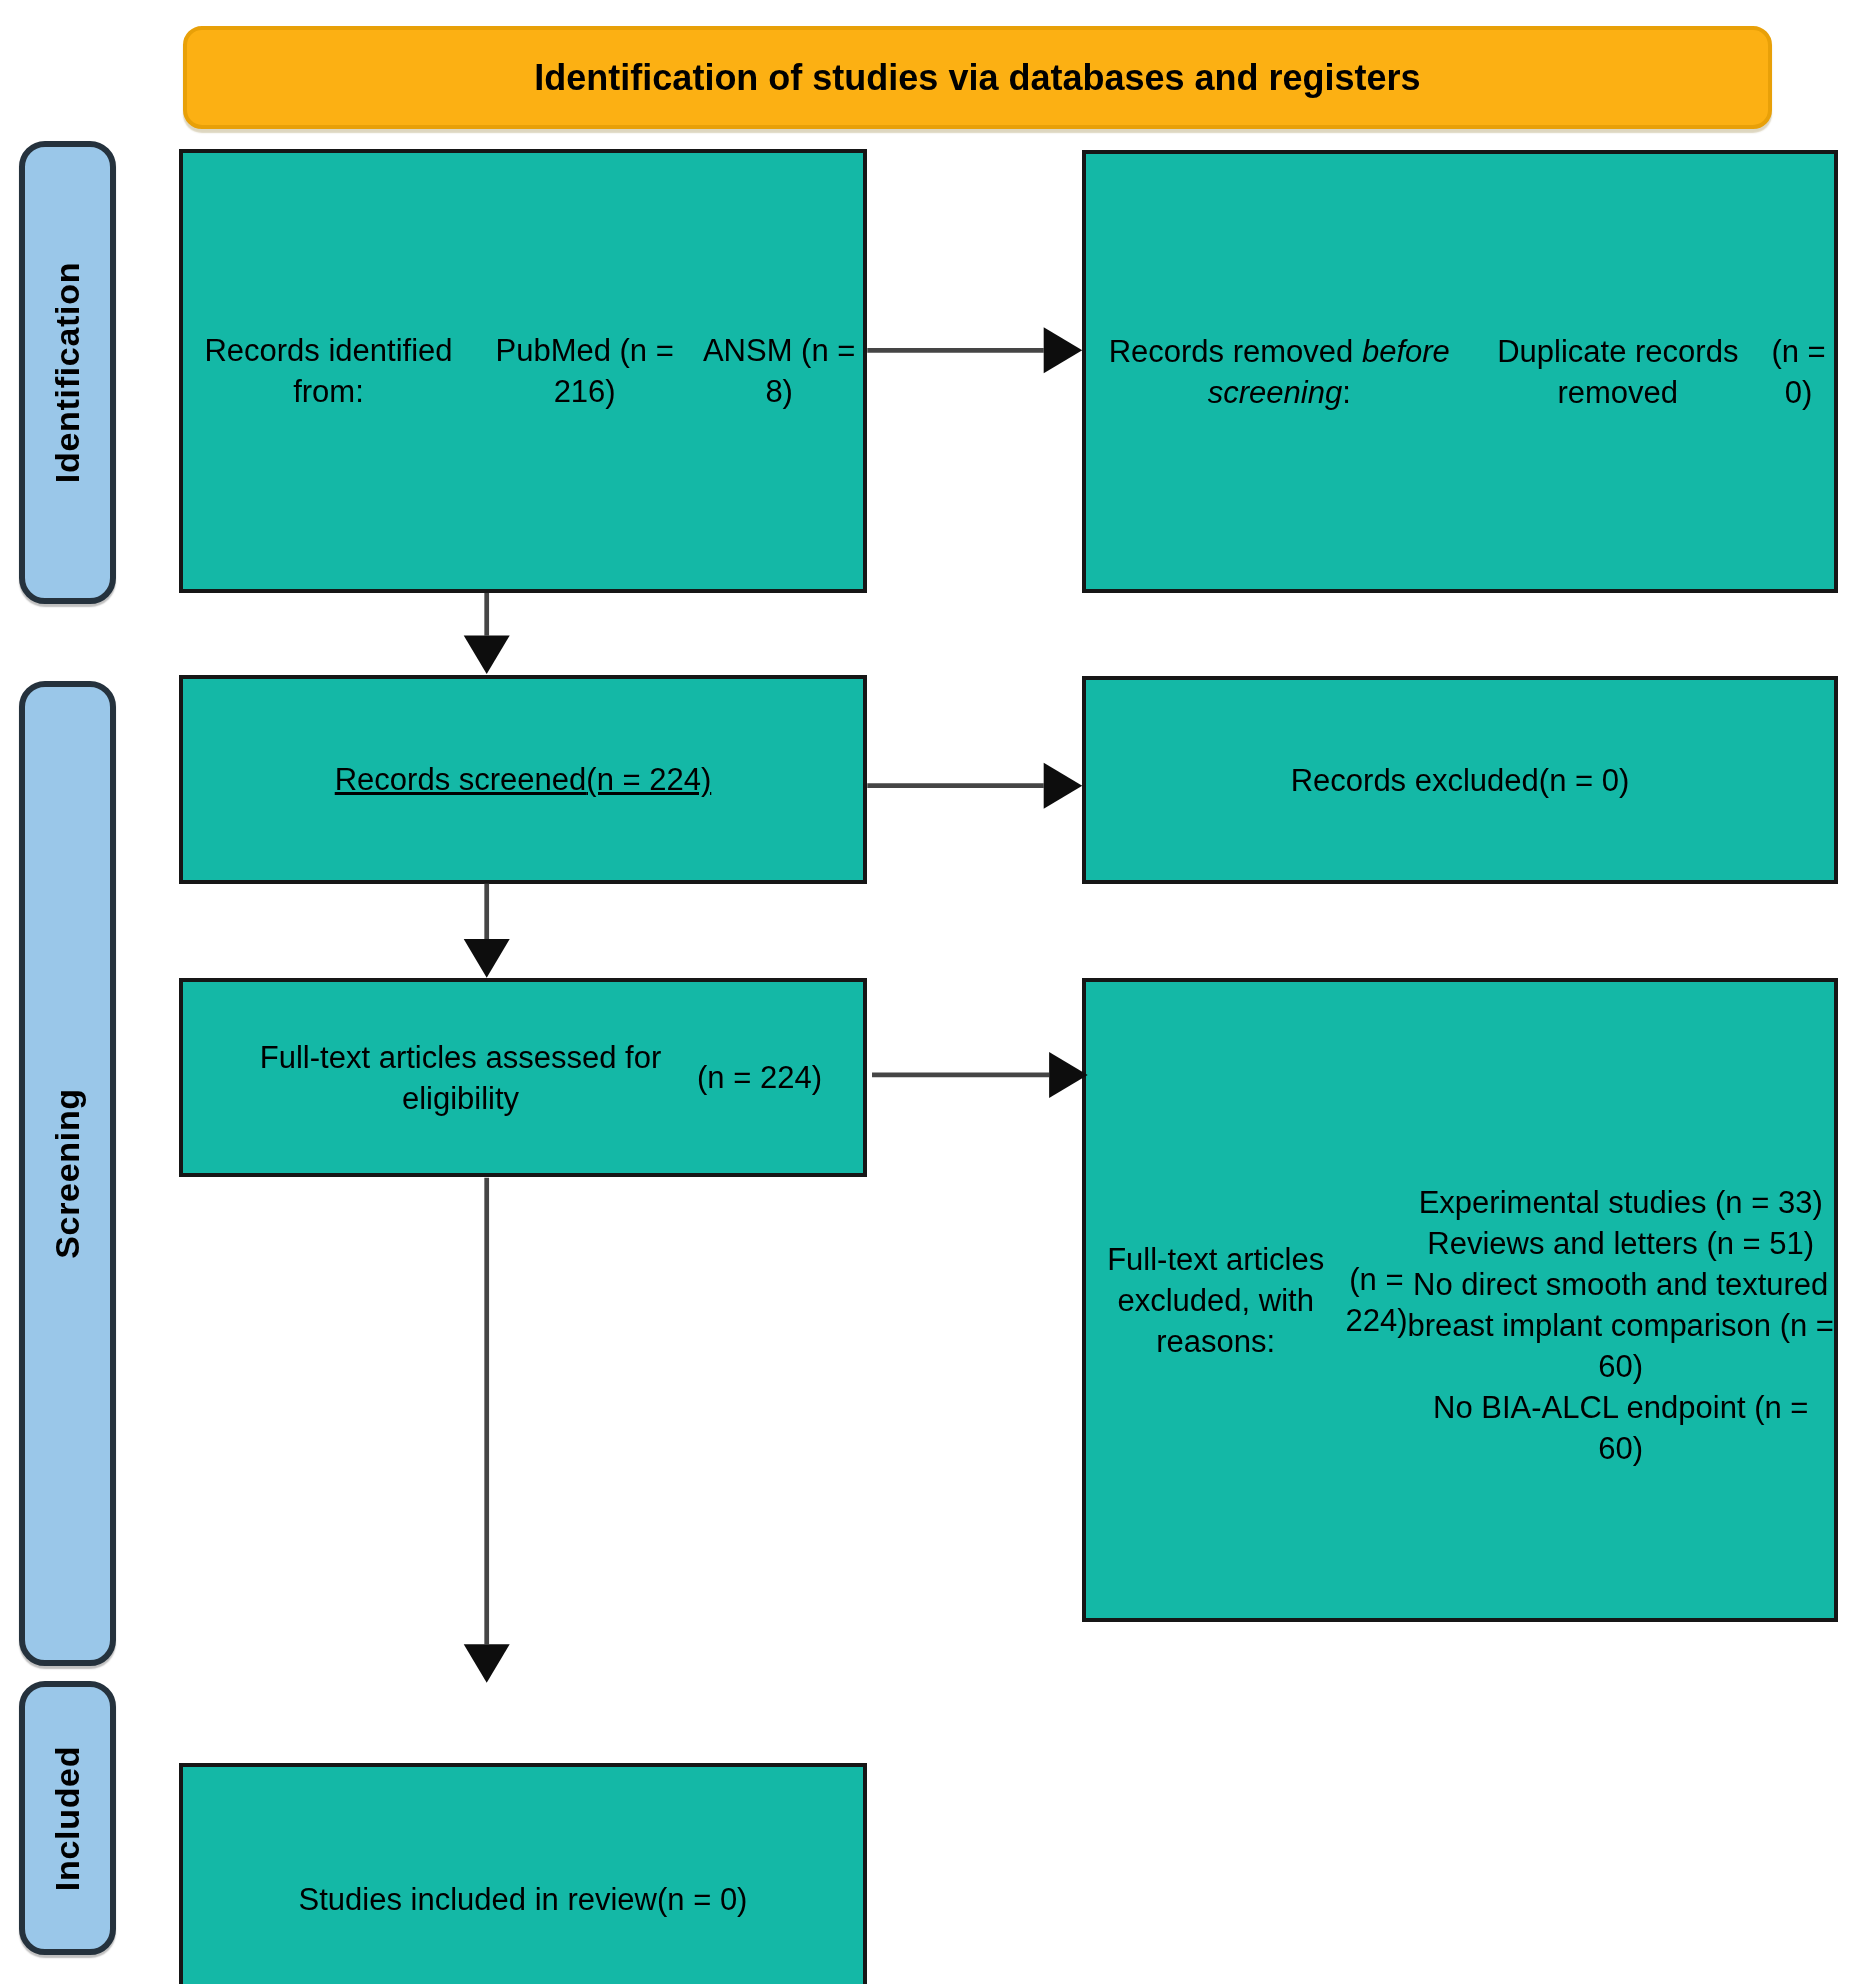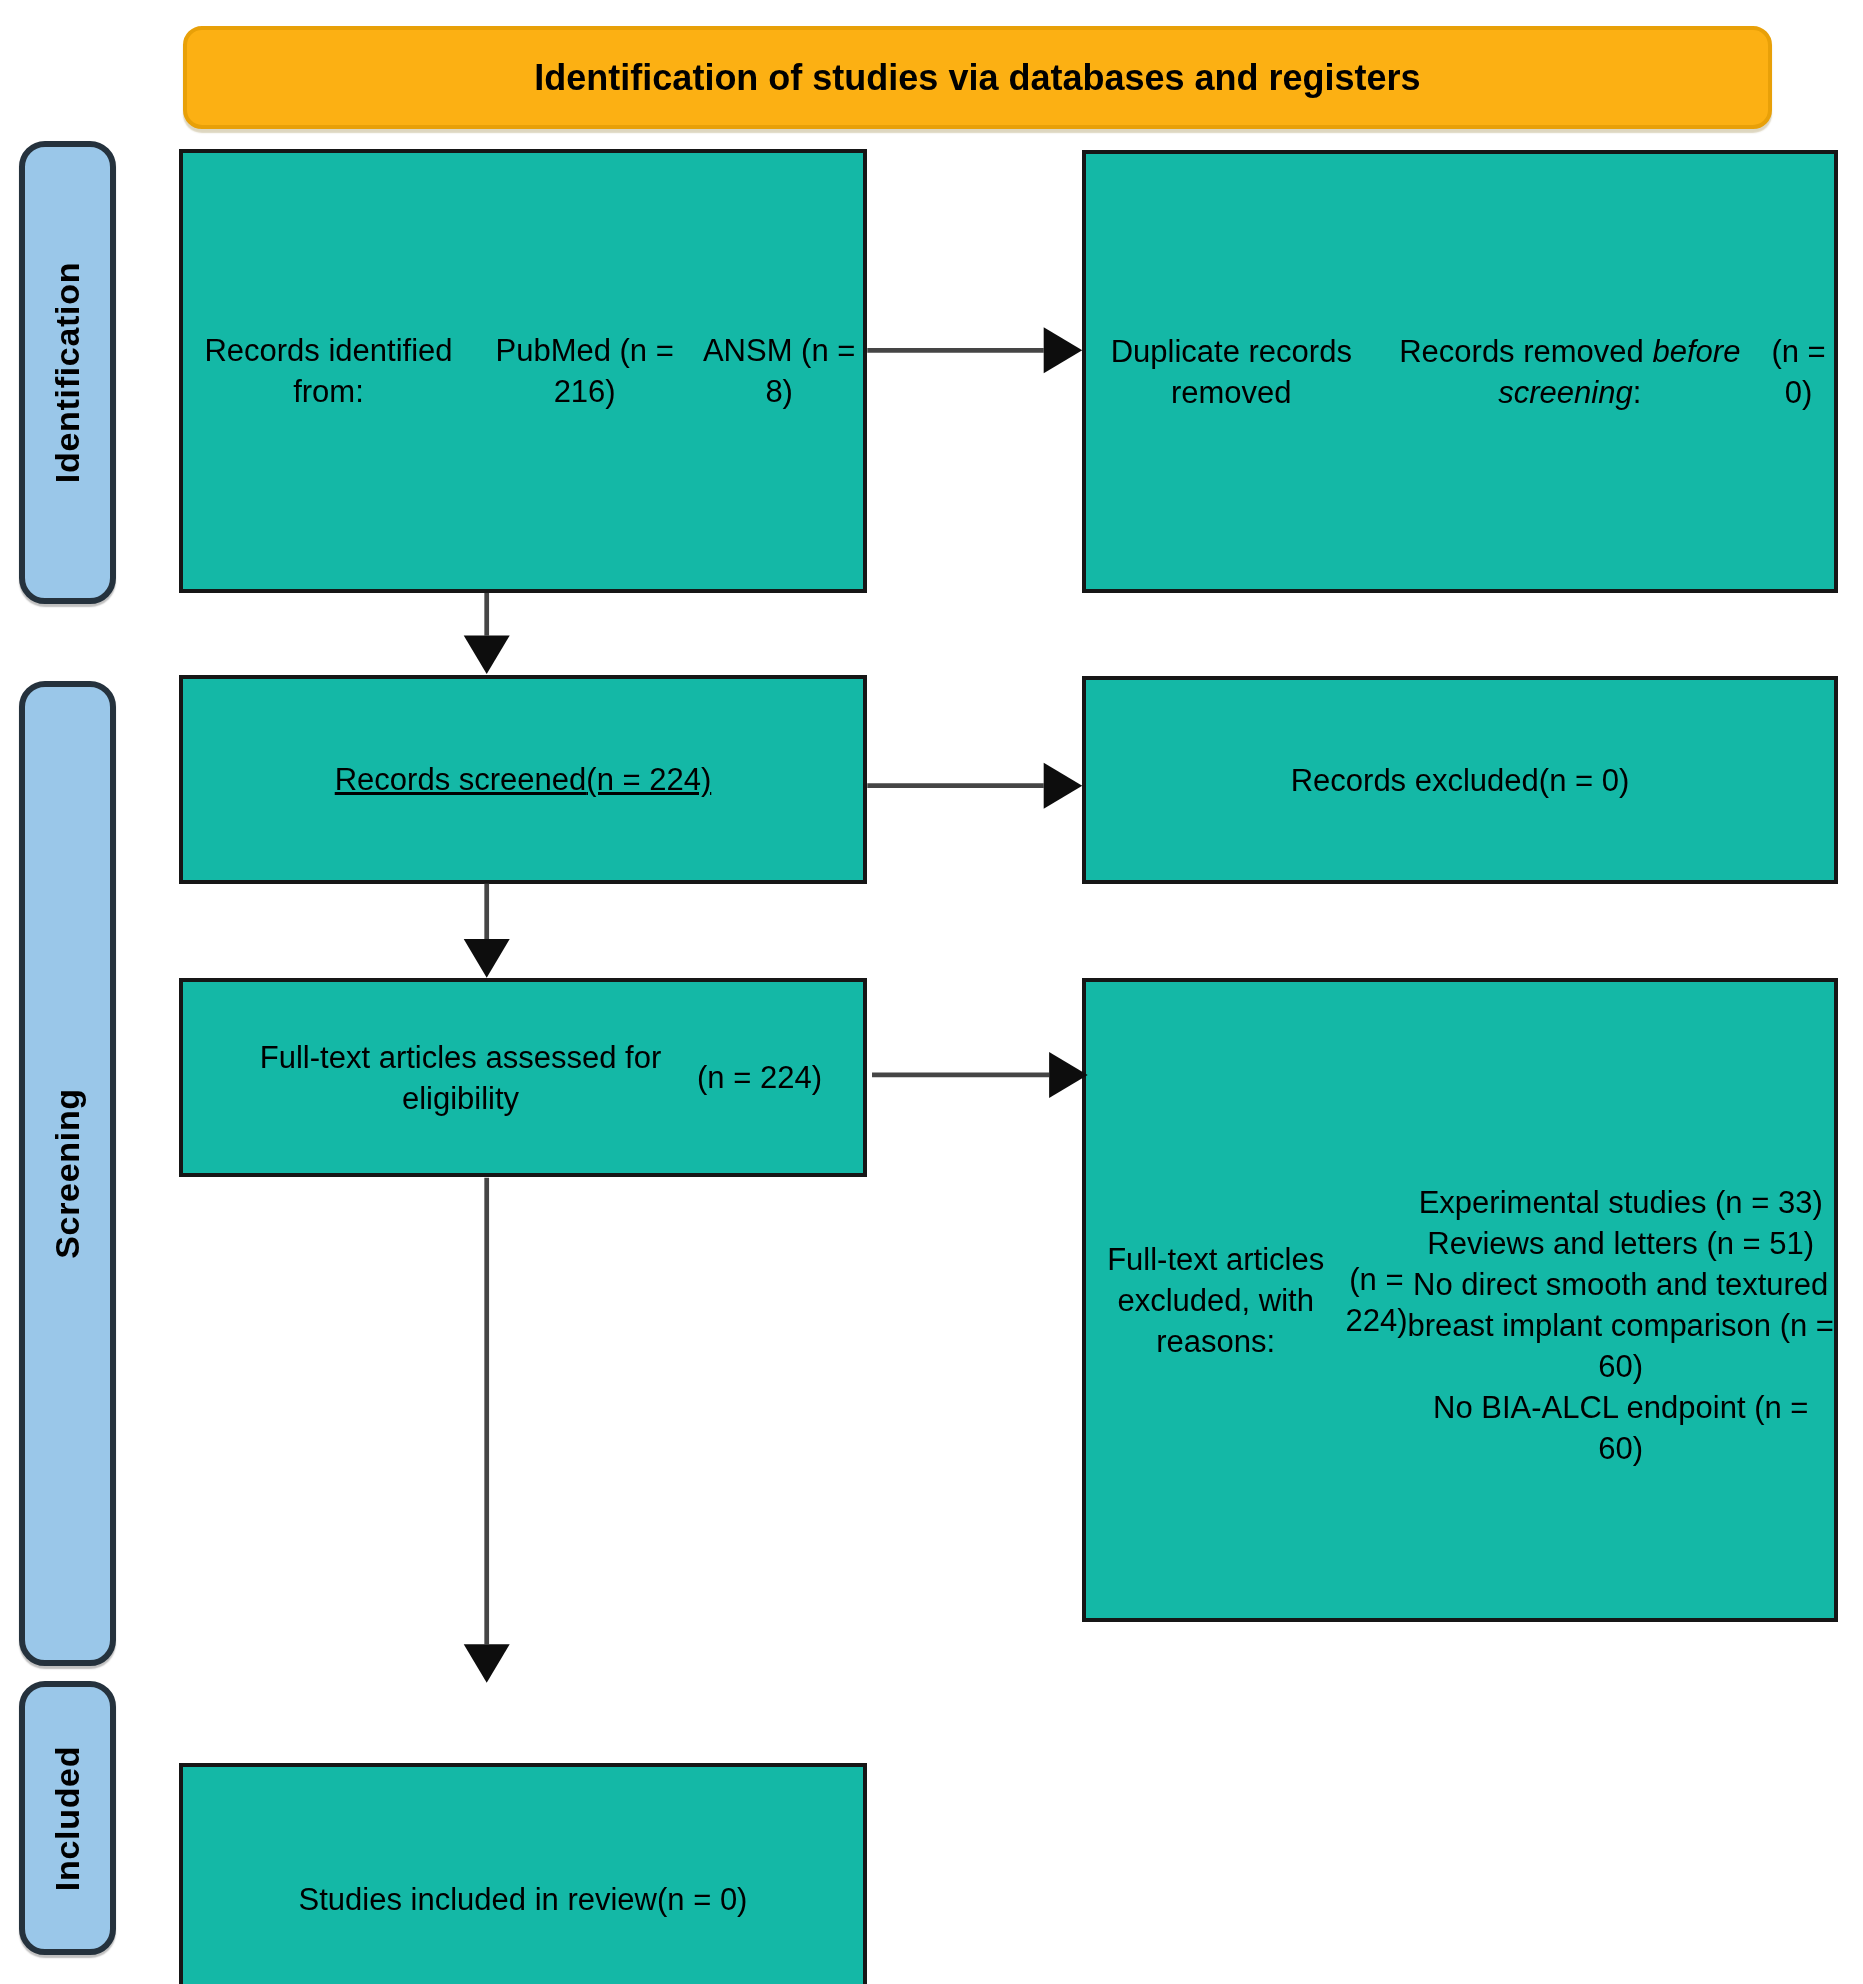--- a/index.html
+++ b/index.html
@@ -90,22 +90,22 @@
     <span class="stage-text">Included</span>
   </div>
 
   <div class="box" id="box-identified">
     <div>Records identified from:</div>
     <div>PubMed (n = 216)</div>
     <div>ANSM (n = 8)</div>
   </div>
 
   <div class="box" id="box-removed">
+    <div><span>Records removed </span><em>before screening</em><span>:</span></div>
     <div>Duplicate records removed</div>
-    <div><span>Records removed </span><em>before screening</em><span>:</span></div>
     <div>(n = 0)</div>
   </div>
 
   <div class="box" id="box-screened">
     <div>Records screened</div>
     <div>(n = 224)</div>
   </div>
 
   <div class="box" id="box-excluded">
     <div>Records excluded</div>

